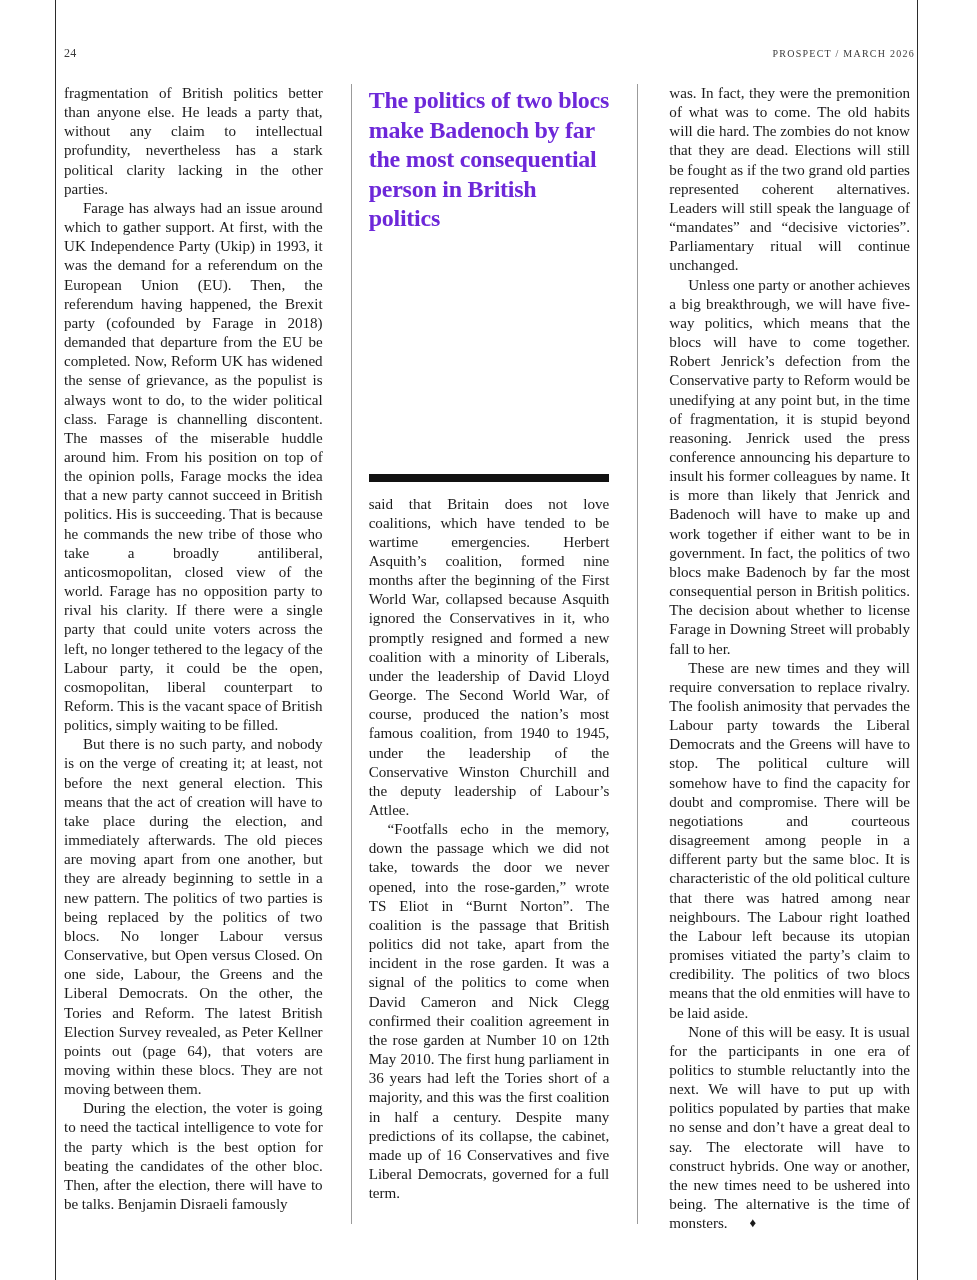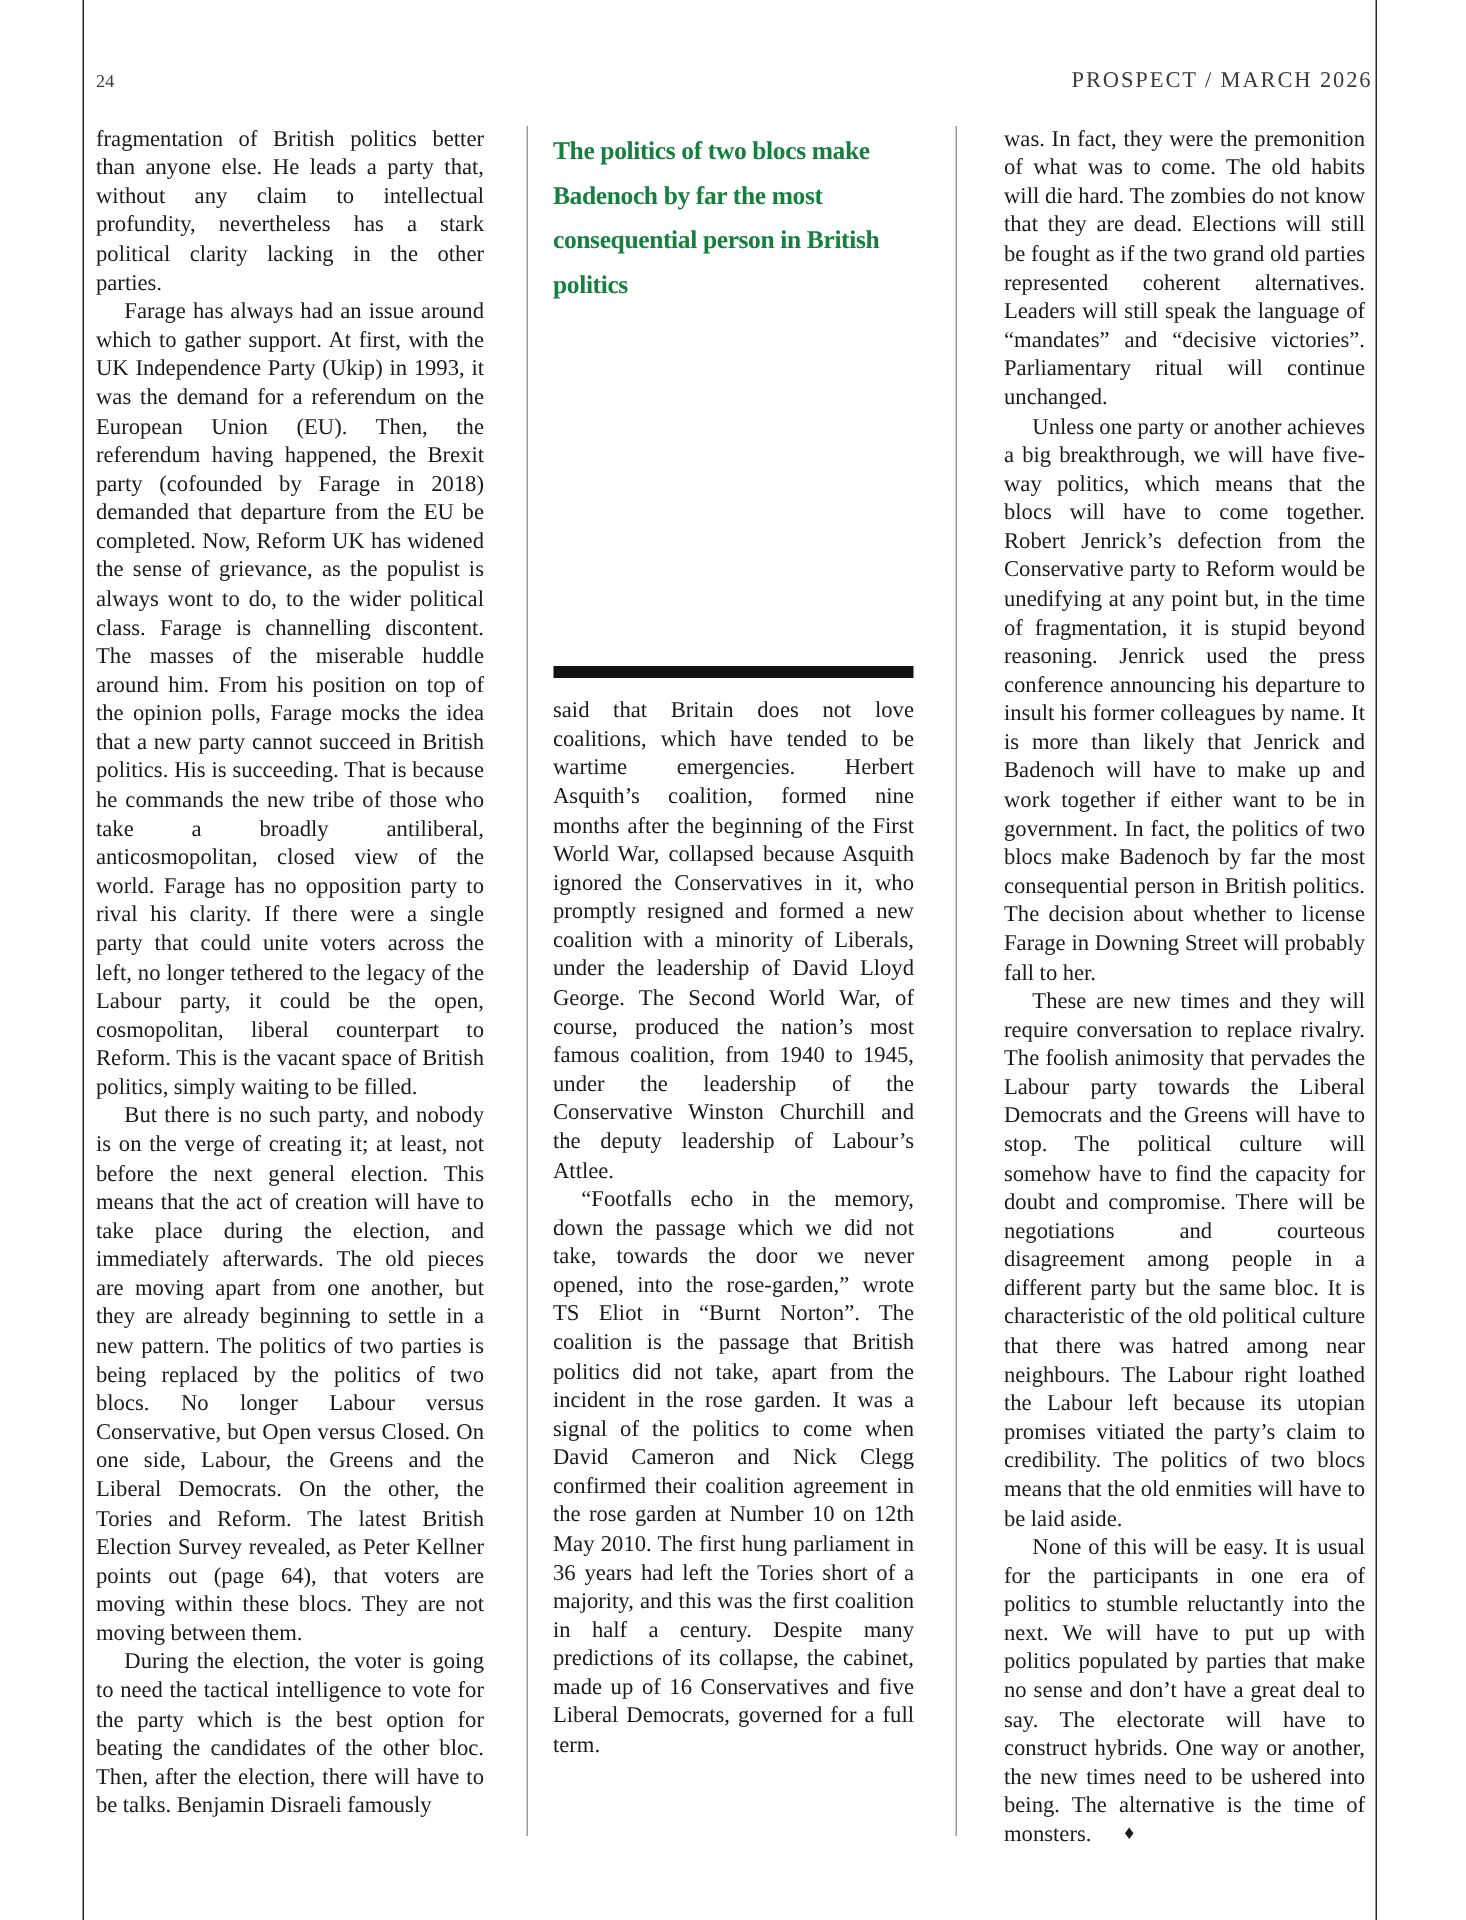--- a/index.html
+++ b/index.html
@@ -47,21 +47,21 @@
     align-items: baseline;
     justify-content: space-between;
   }
   .folio {
     font-size: 12px;
     letter-spacing: 0.2px;
     color: #3a3a3a;
     padding-left: 8px;
   }
   .masthead {
-    font-size: 15px;
+    font-size: 10px;
     letter-spacing: 1.25px;
     color: #3a3a3a;
     white-space: nowrap;
     padding-right: 2px;
     text-align: right;
   }
 
   
   .columns {
     position: absolute;
@@ -104,25 +104,25 @@
     -webkit-hyphens: auto;
     word-spacing: -0.15px;
   }
   .body p + p {
     text-indent: 1.25em;
   }
   .body p:last-child { margin-bottom: 0; }
 
   
   .pullquote {
-    font-size: 17px;
+    font-size: 24px;
     line-height: 29.5px;
     font-weight: 700;
     letter-spacing: -0.25px;
-    color: #15803d;
+    color: #6d28d9;
     margin: 2px 0 0 0;
     text-align: left;
     hyphens: none;
   }
 
   
   .pullquote-spacer { height: 240px; }
 
   
   .heavy-rule {

